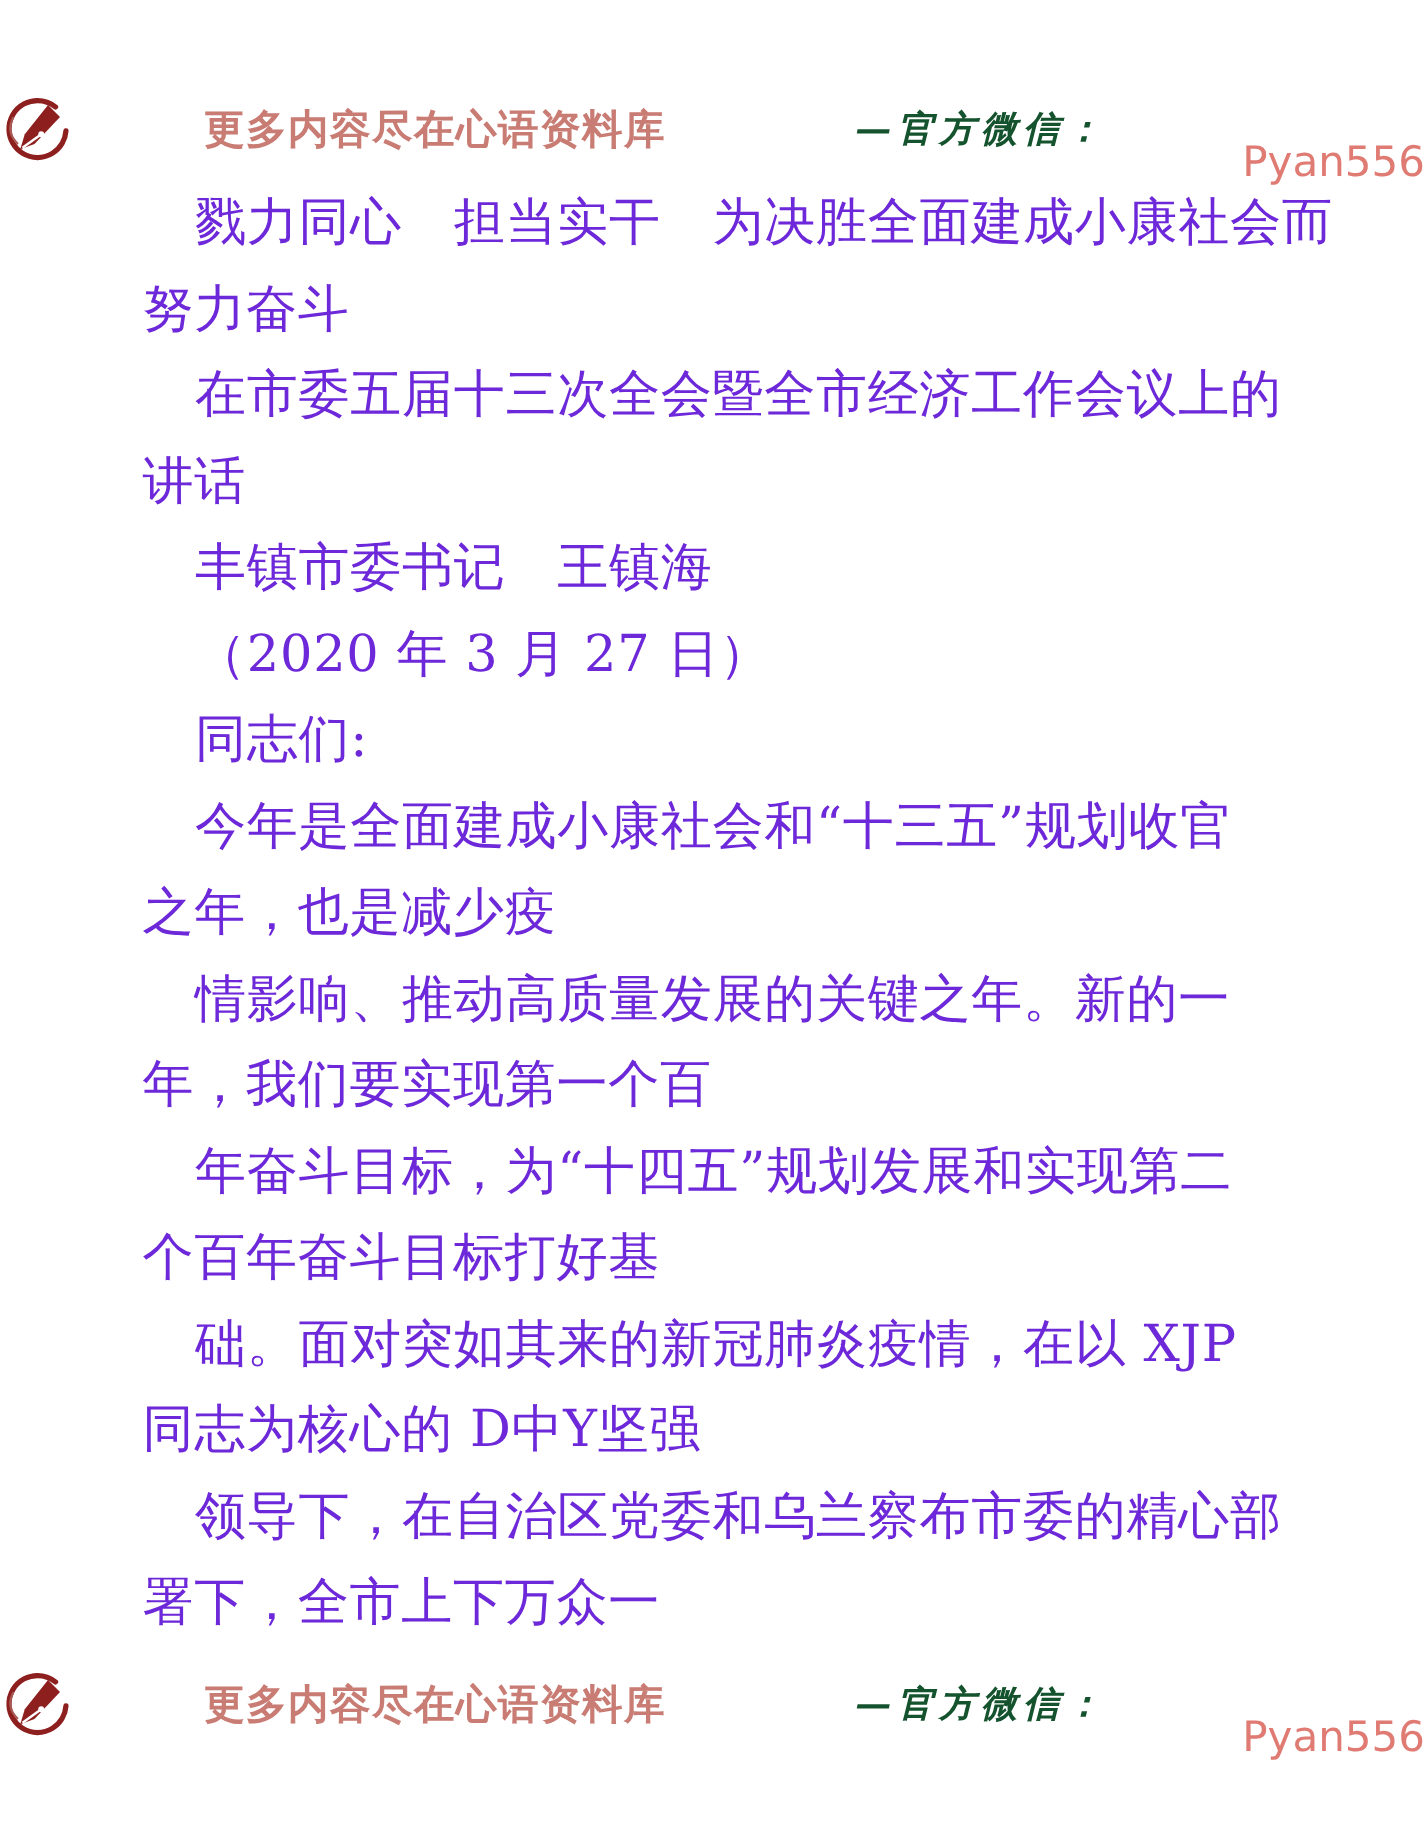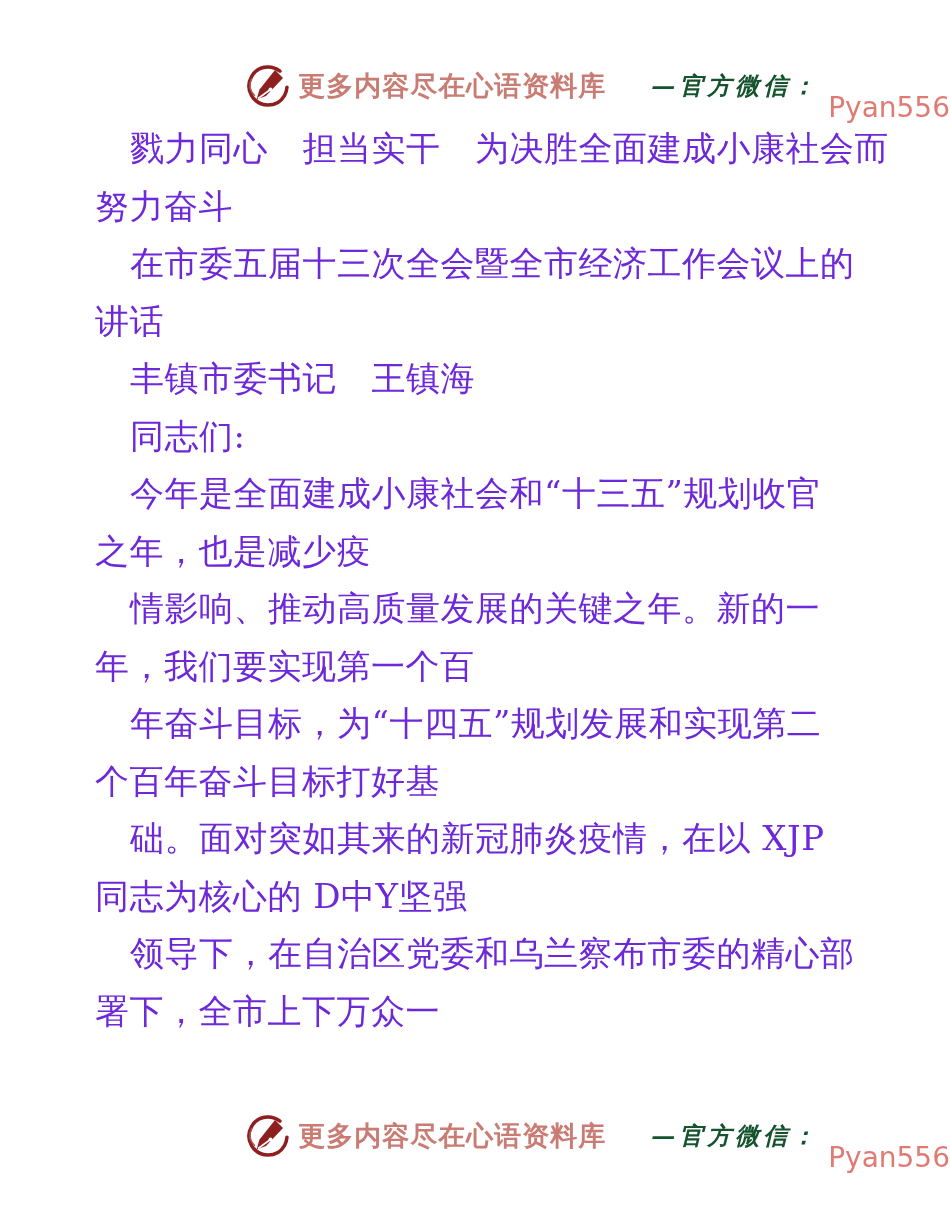--- a/index.html
+++ b/index.html
@@ -7,21 +7,21 @@
   .page {
     position:relative;
     width:950px; height:1230px;
     margin:0 auto;
     background:#ffffff;
     overflow:hidden;
     font-family:"DejaVu Serif","Liberation Serif",serif;
   }
   .branding {
     position:absolute; left:0; right:0;
-    display:flex; align-items:center; justify-content:flex-end;
+    display:flex; align-items:center; justify-content:space-between;
     gap:9px;
     height:48px;
   }
   .branding-header { top:62px; }
   .branding-footer { top:1112px; }
   .logo { flex:0 0 auto; width:46px; height:46px; }
   .brand-main {
     font-size:27px; font-weight:bold;
     color:#c97c73; letter-spacing:1px;
     font-family:"DejaVu Serif","Liberation Serif",serif;
@@ -70,20 +70,21 @@
       <span class="brand-sep">—官方微信：</span>
       <span class="brand-id">Pyan556</span>
   </div>
 
   <div class="doc-body">
       <div class="line indent">戮力同心　担当实干　为决胜全面建成小康社会而</div>
       <div class="line">努力奋斗</div>
       <div class="line indent">在市委五届十三次全会暨全市经济工作会议上的</div>
       <div class="line">讲话</div>
       <div class="line indent">丰镇市委书记　王镇海</div>
+      <div class="line indent">（2020 年 3 月 27 日）</div>
       <div class="line indent">同志们:</div>
       <div class="line indent">今年是全面建成小康社会和“十三五”规划收官</div>
       <div class="line">之年，也是减少疫</div>
       <div class="line indent">情影响、推动高质量发展的关键之年。新的一</div>
       <div class="line">年，我们要实现第一个百</div>
       <div class="line indent">年奋斗目标，为“十四五”规划发展和实现第二</div>
       <div class="line">个百年奋斗目标打好基</div>
       <div class="line indent">础。面对突如其来的新冠肺炎疫情，在以 XJP</div>
       <div class="line">同志为核心的 D中Y坚强</div>
       <div class="line indent">领导下，在自治区党委和乌兰察布市委的精心部</div>

